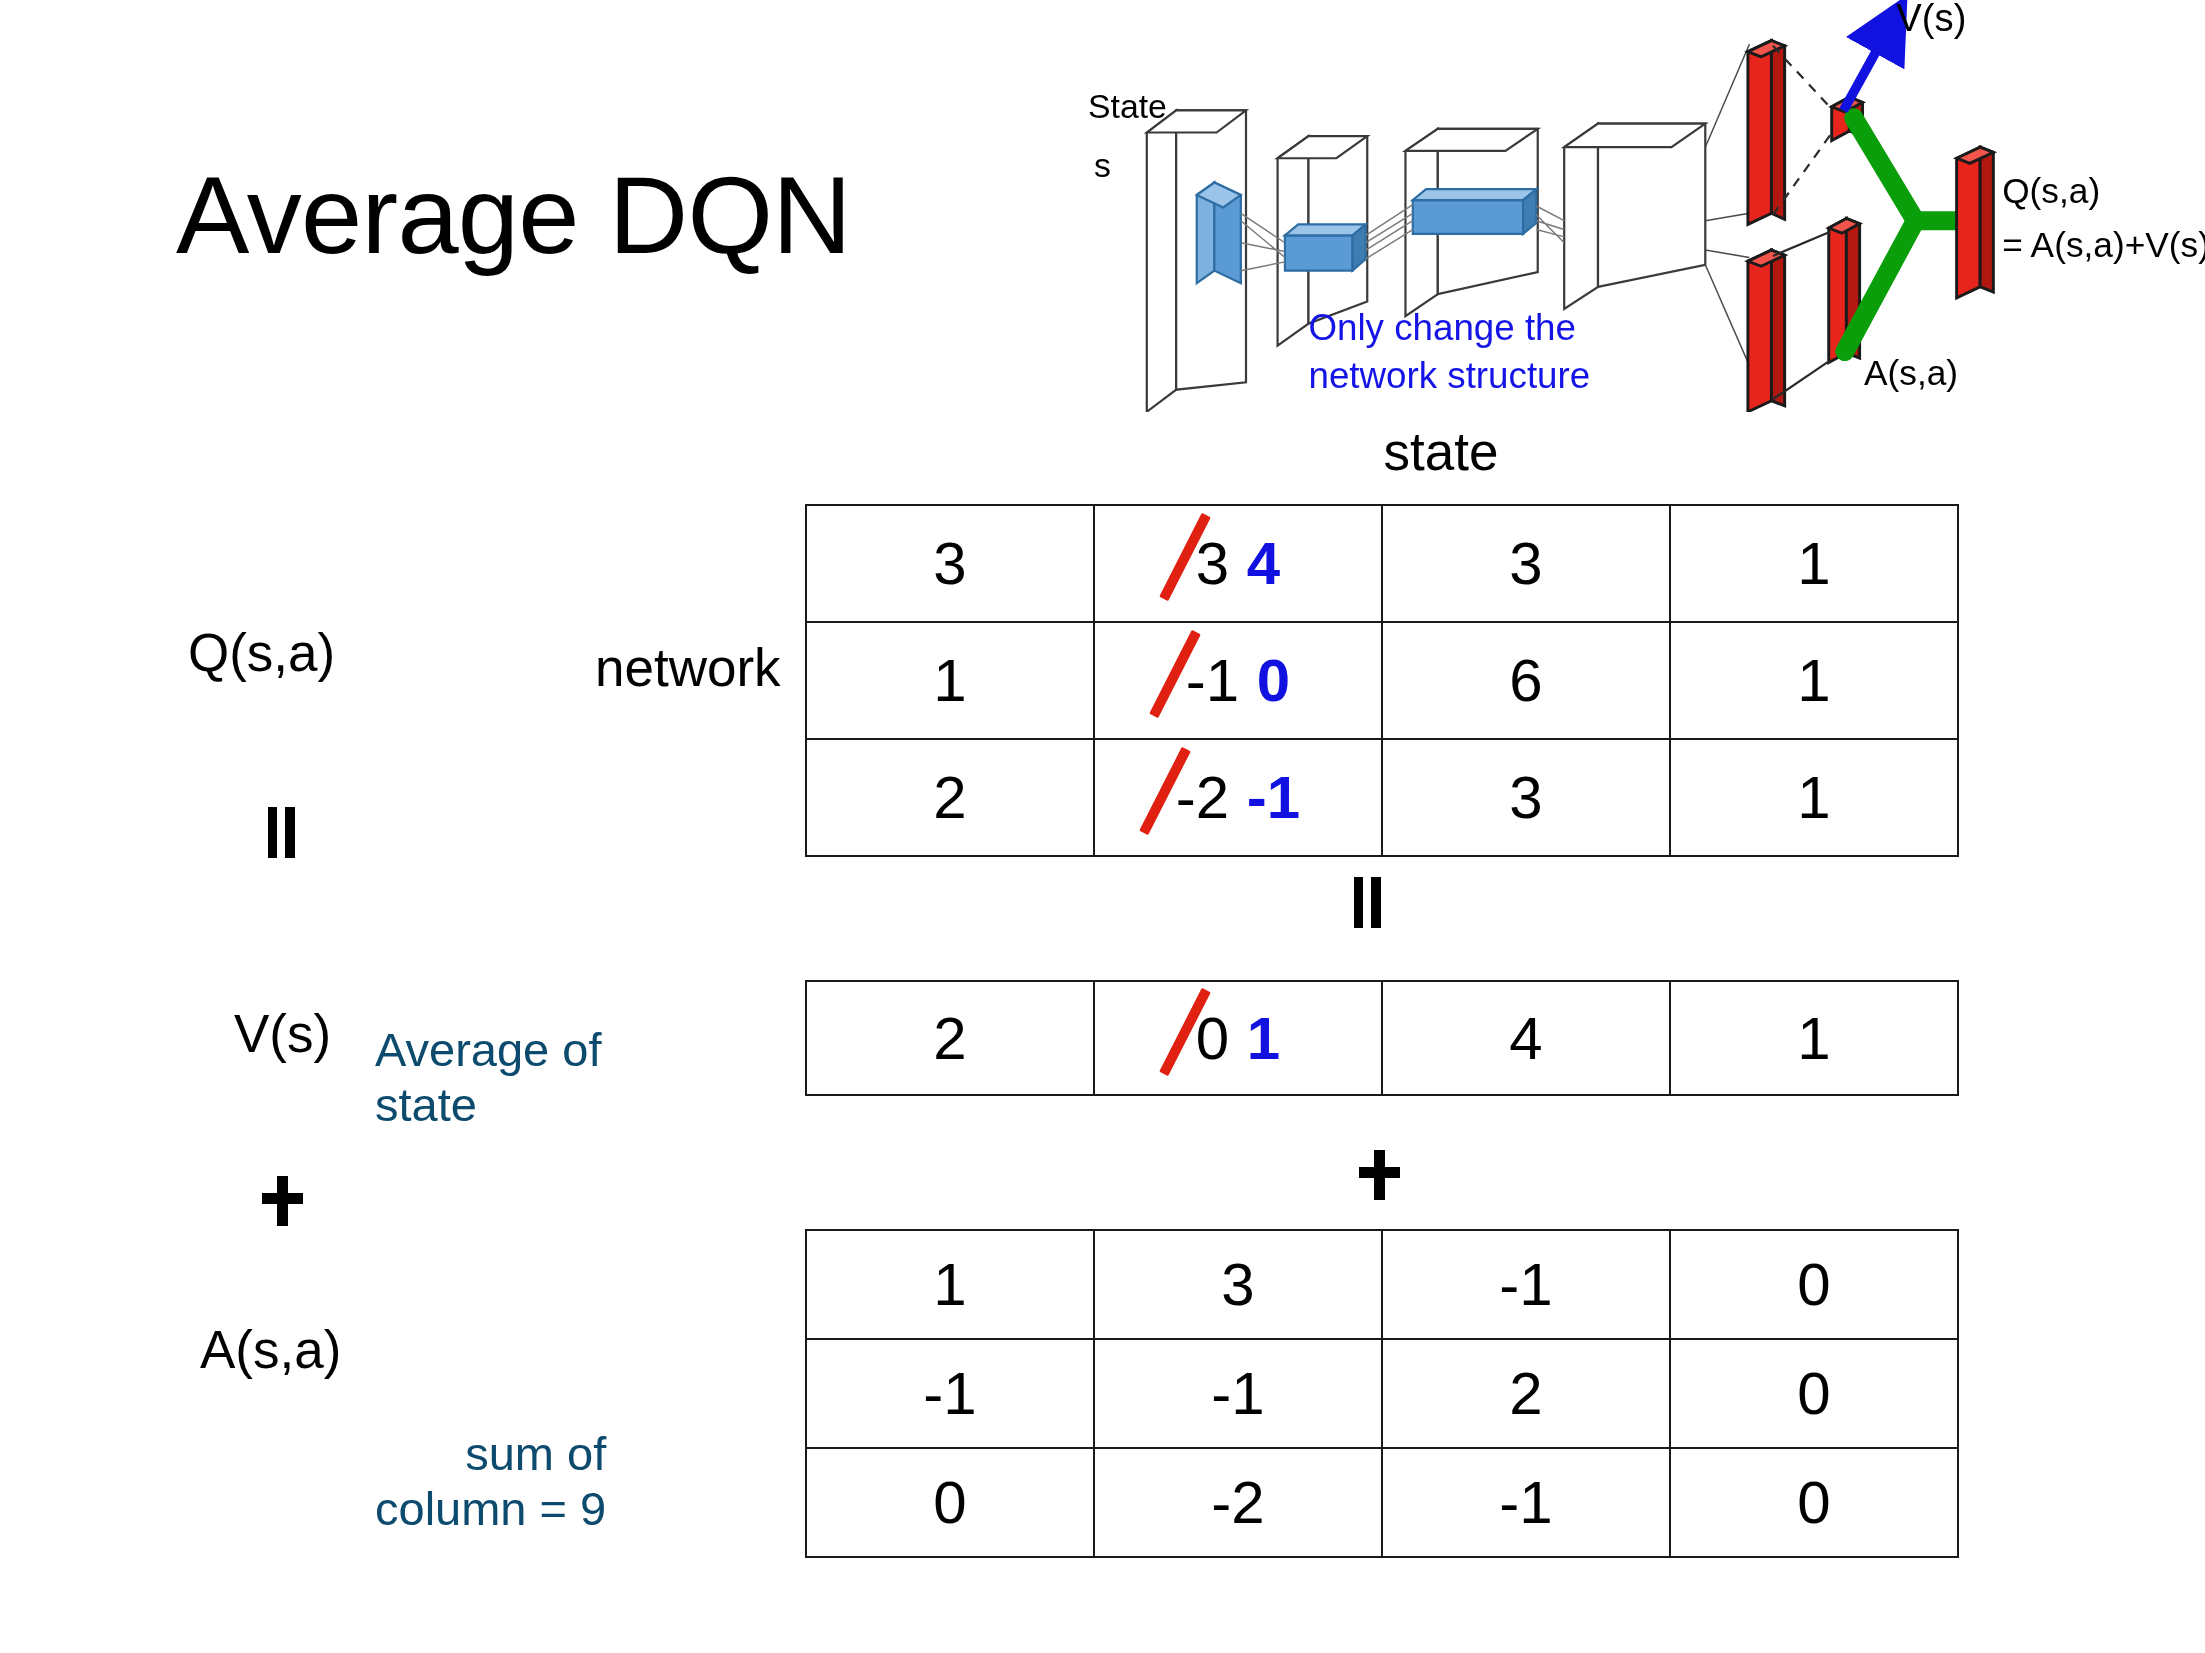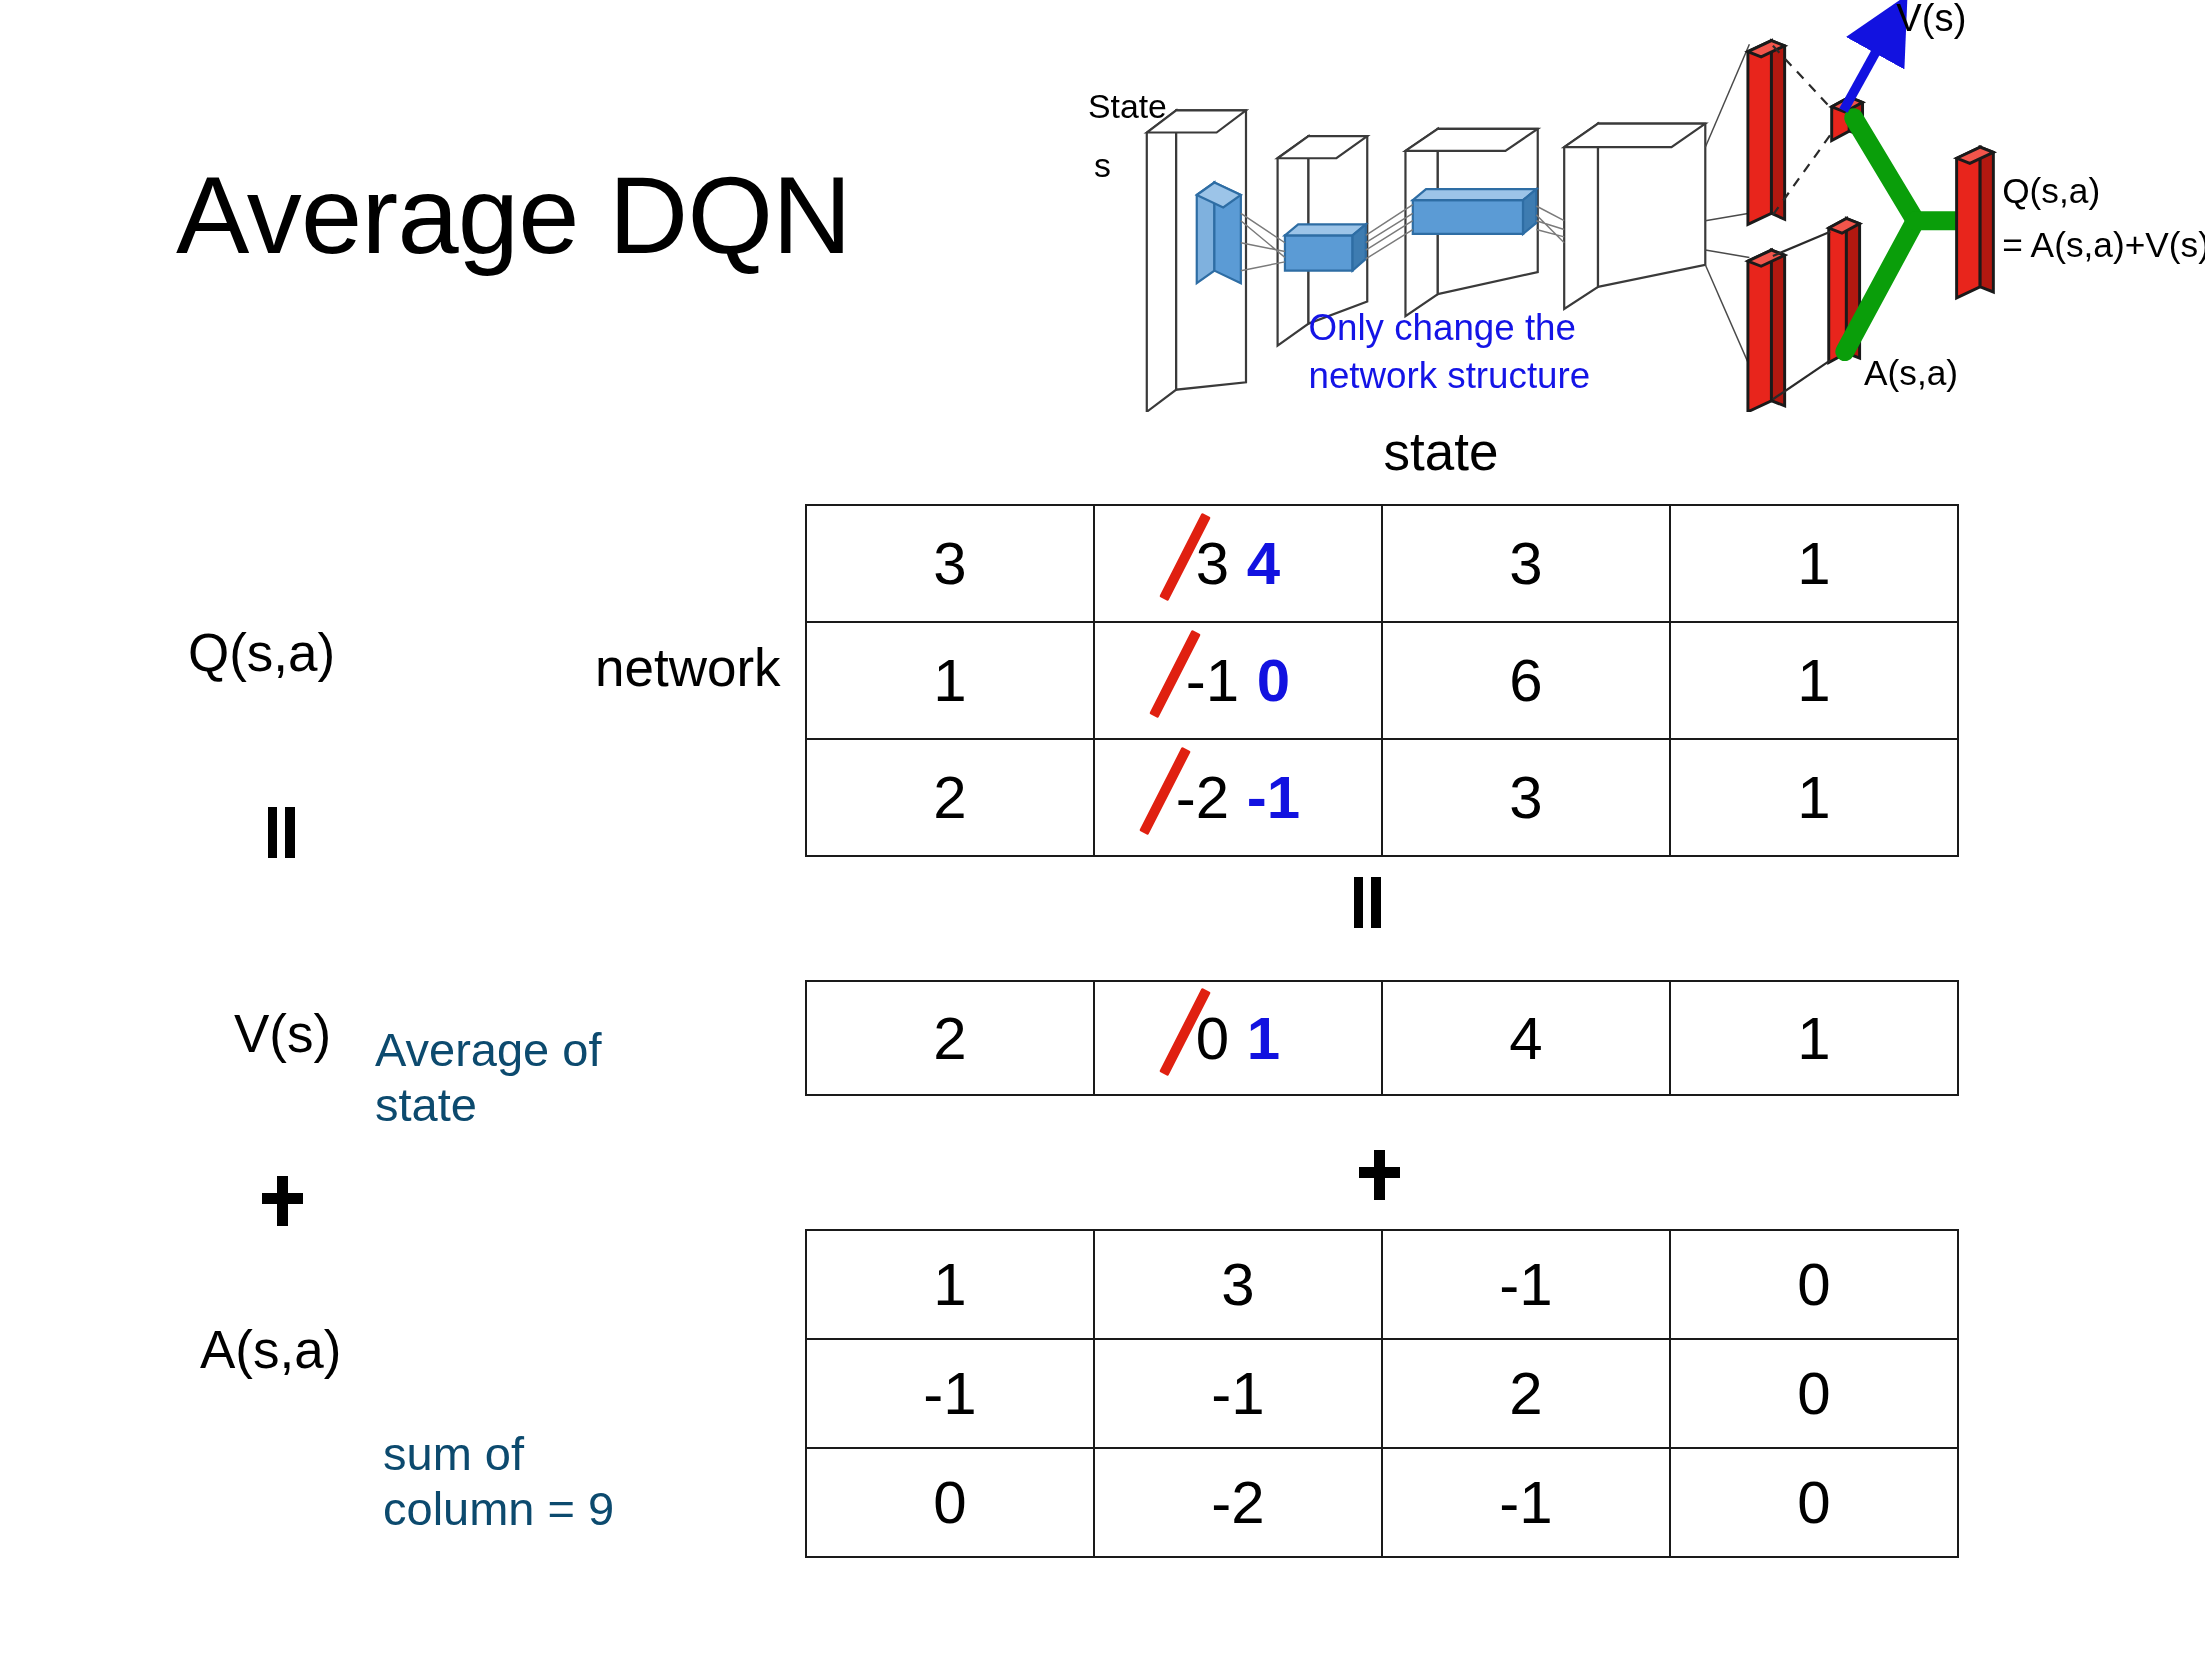--- a/index.html
+++ b/index.html
@@ -19,21 +19,21 @@
   .biglabel{font-size:53px;line-height:1;white-space:nowrap;color:#000;}
   .bluenote{font-size:47px;line-height:1.18;color:#0c4a6e;white-space:nowrap;}
 
   #lbl-q{left:188px;top:626px;}
   #lbl-action{left:595px;top:641px;}
   #eq-left{left:265px;top:801px;}
   #lbl-v{left:234px;top:1007px;}
   #note-avg{left:375px;top:1022px;}
   #plus-left{left:259px;top:1169px;}
   #lbl-a{left:200px;top:1323px;}
-  #note-sum{left:383px;top:1426px;}
+  #note-sum{left:375px;top:1426px;text-align:right;}
 
   #lbl-state{left:1294px;top:425px;width:294px;text-align:center;
              font-size:53px;line-height:1;color:#000;}
 
   #eq-mid{left:1351px;top:871px;font-size:63px;line-height:1;color:#000;}
   #plus-mid{left:1356px;top:1143px;font-size:63px;line-height:1;color:#000;}
 
   
   .dbar{display:inline-block;position:relative;width:34px;height:63px;}
   .dbar i{position:absolute;top:5.9px;width:9.6px;height:51px;background:#000;}

